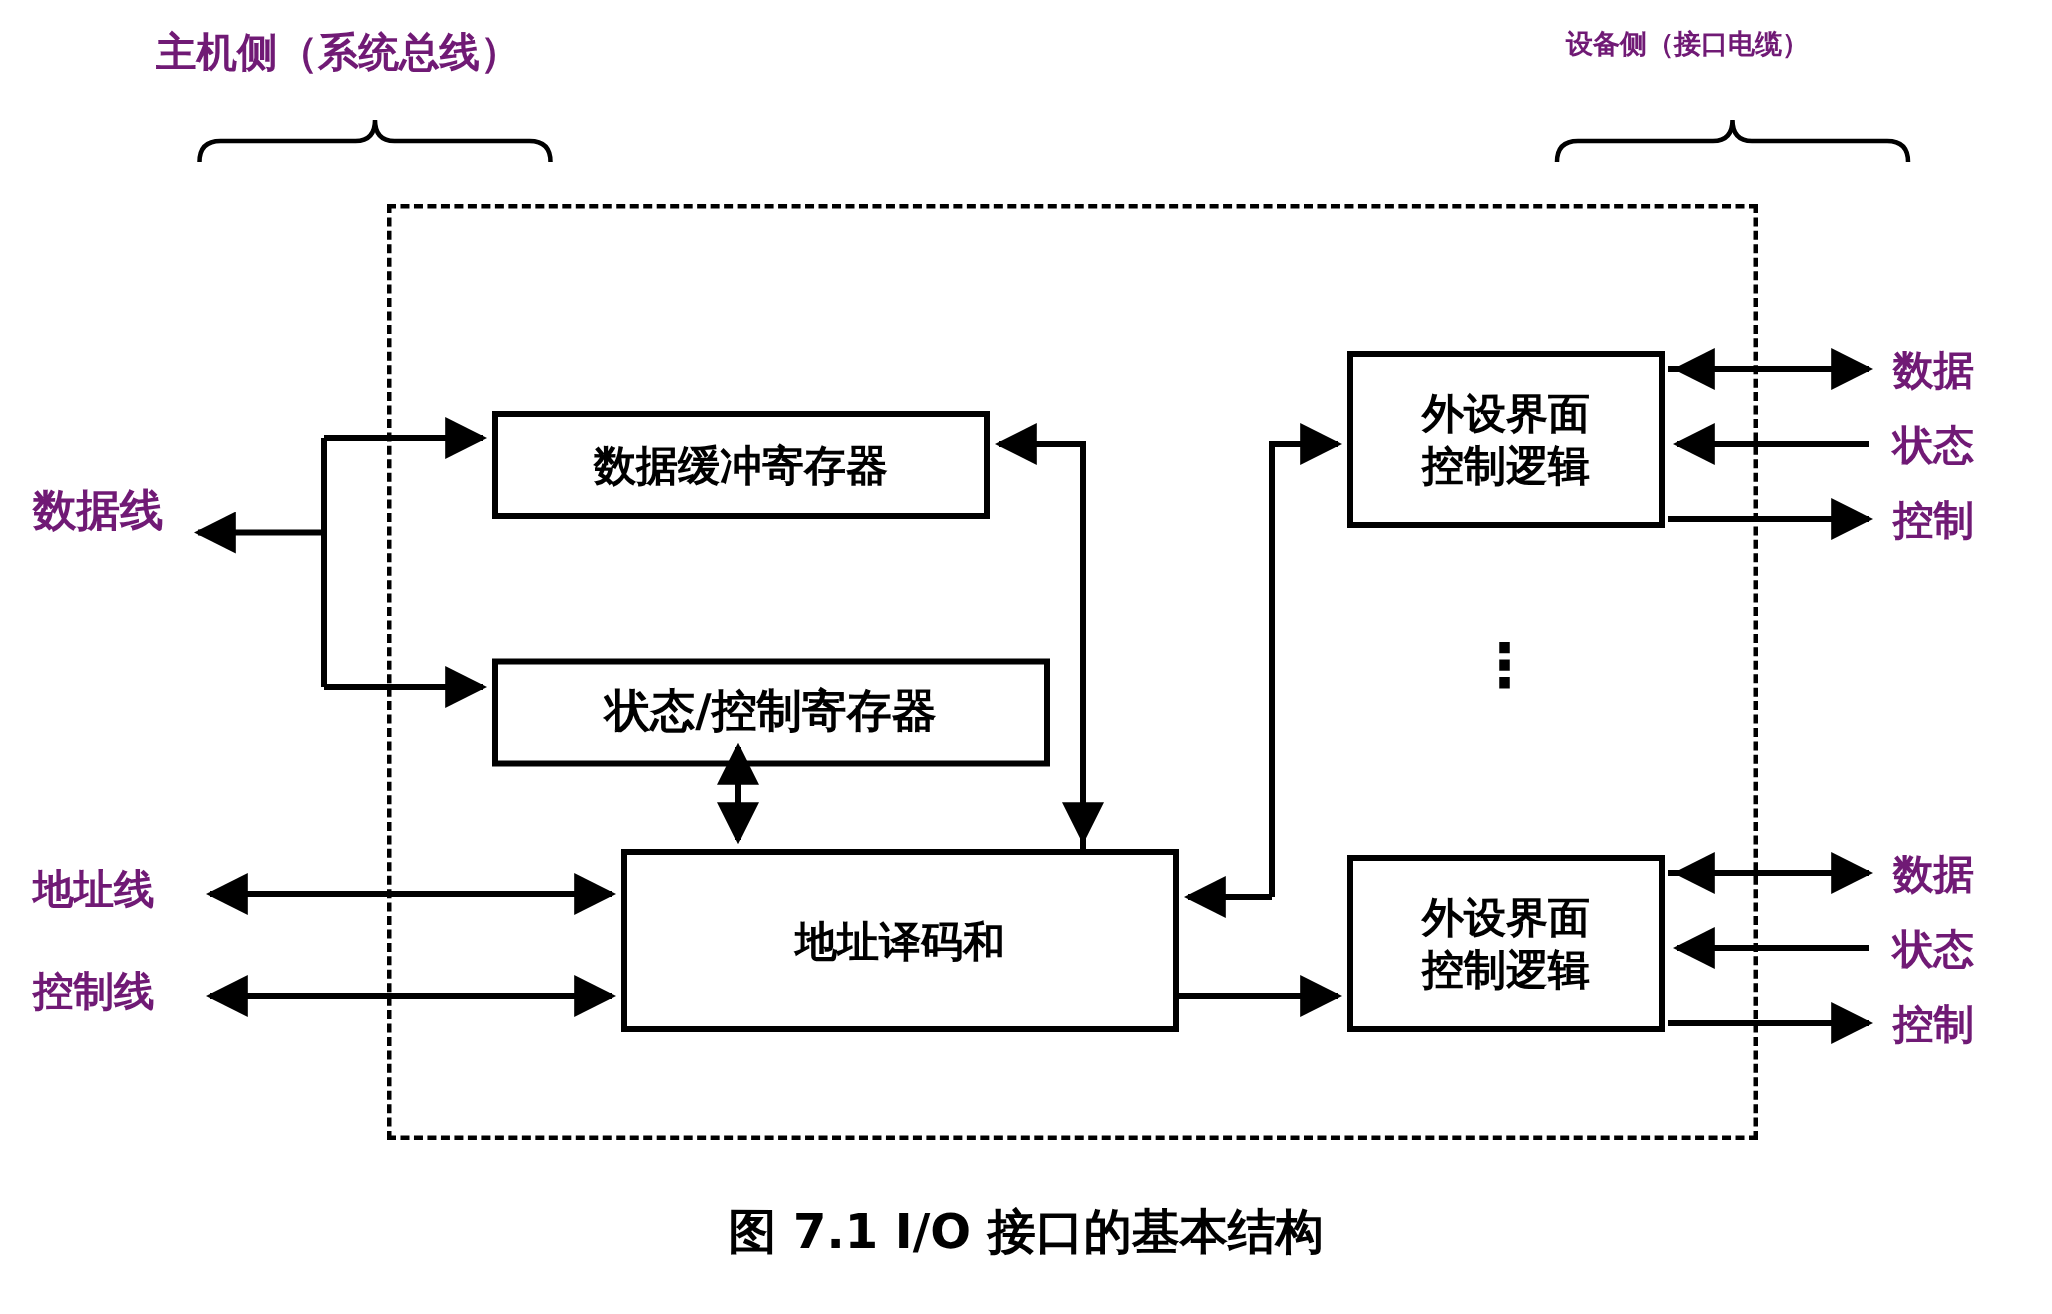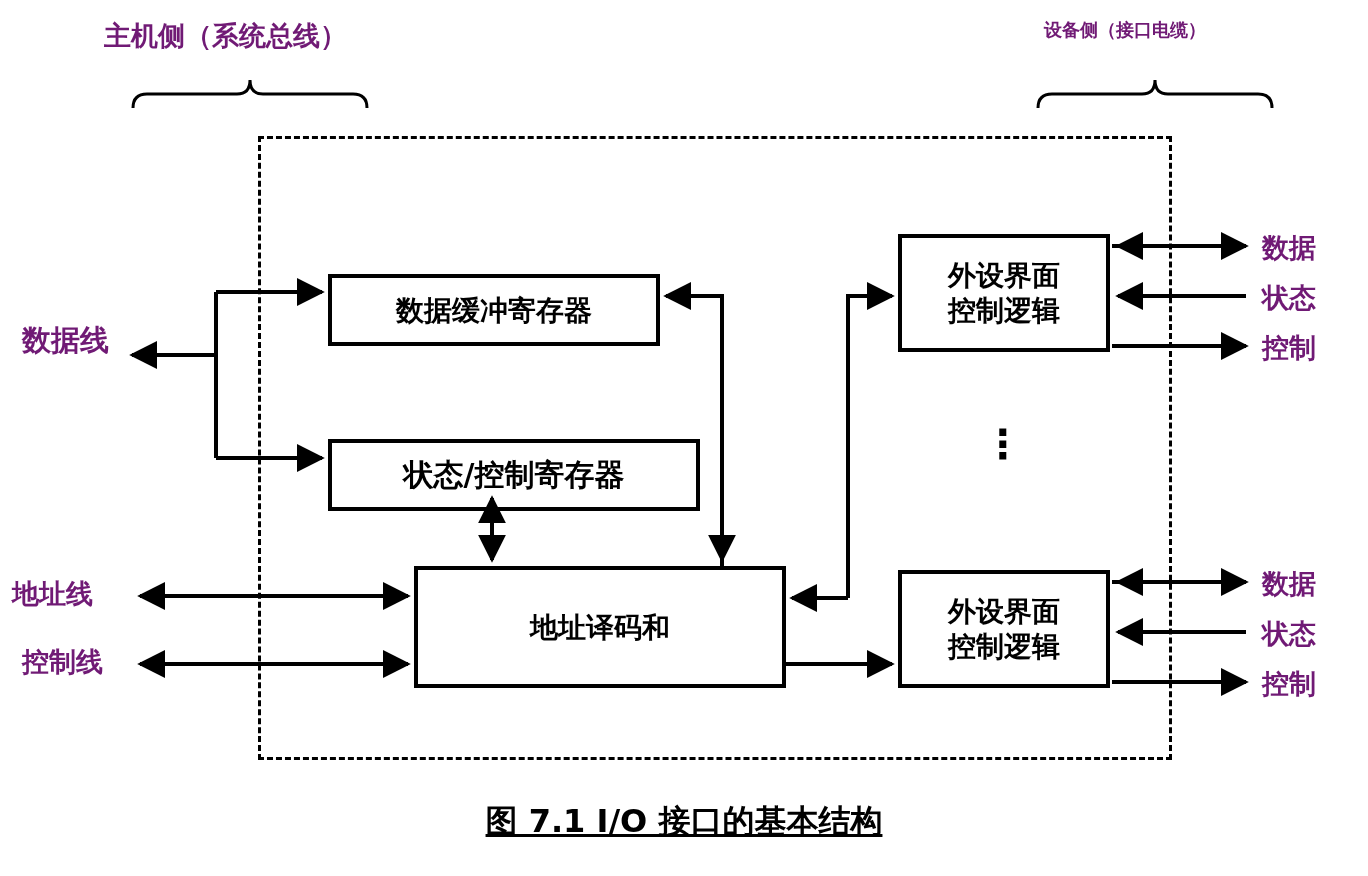--- a/index.html
+++ b/index.html
@@ -70,21 +70,21 @@
 <body>
 
 <div id="canvas">
 
   <div class="lbl" style="left:104px; top:20px; font-size:27px;">主机侧（系统总线）</div>
   <div class="lbl" style="left:1044px; top:20px; font-size:18px;">设备侧（接口电缆）</div>
 
   <div class="dashed-region" style="left:258px; top:136px; width:914px; height:624px;"></div>
 
   <div class="lbl" style="left:22px; top:324px; font-size:29px;">数据线</div>
-  <div class="lbl" style="left:12px; top:578px; font-size:27px;">地址线</div>
+  <div class="lbl" style="left:22px; top:578px; font-size:27px;">地址线</div>
   <div class="lbl" style="left:22px; top:646px; font-size:27px;">控制线</div>
 
   <div class="box" style="left:328px; top:258px; width:332px; height:72px; font-size:28px;margin-top:16px;">
     <span>数据缓冲寄存器</span>
   </div>
 
   <div class="box" style="left:328px; top:420px; width:372px; height:72px; font-size:30px;margin-top:19px;">
     <span>状态/控制寄存器</span>
   </div>
 
@@ -158,15 +158,15 @@
       <path d="M 1112 346 L 1246 346" marker-end="url(#arrow)"></path>
 
       <path d="M 1112 582 L 1246 582" marker-end="url(#arrow)"></path>
       <path d="M 1246 582 L 1118 582" marker-end="url(#arrow)"></path>
       <path d="M 1246 632 L 1118 632" marker-end="url(#arrow)"></path>
       <path d="M 1112 682 L 1246 682" marker-end="url(#arrow)"></path>
 
     </g>
   </svg>
 
-  <div class="caption" style="top:800px; font-size:32px;text-decoration:underline;">图 7.1   I/O 接口的基本结构</div>
+  <div class="caption" style="top:800px; font-size:32px;">图 7.1   I/O 接口的基本结构</div>
 
 </div>
 
 </body></html>

